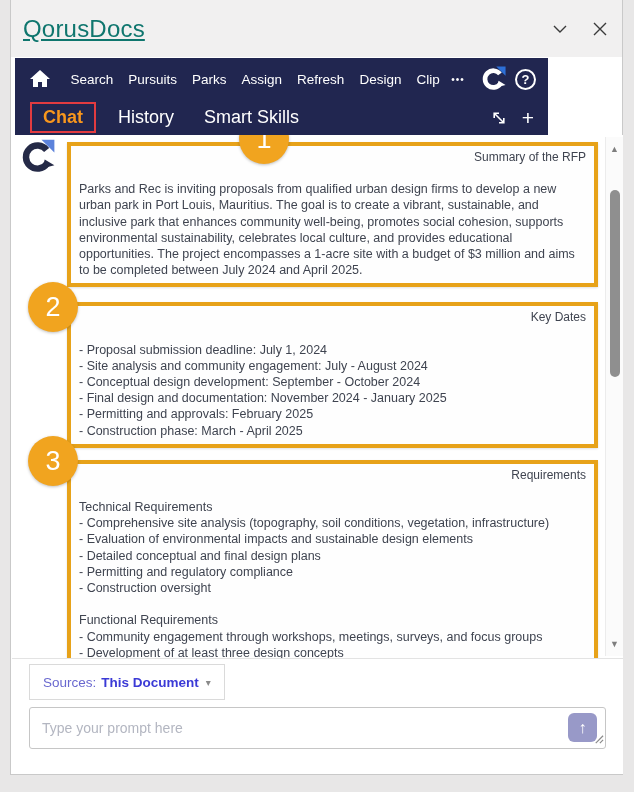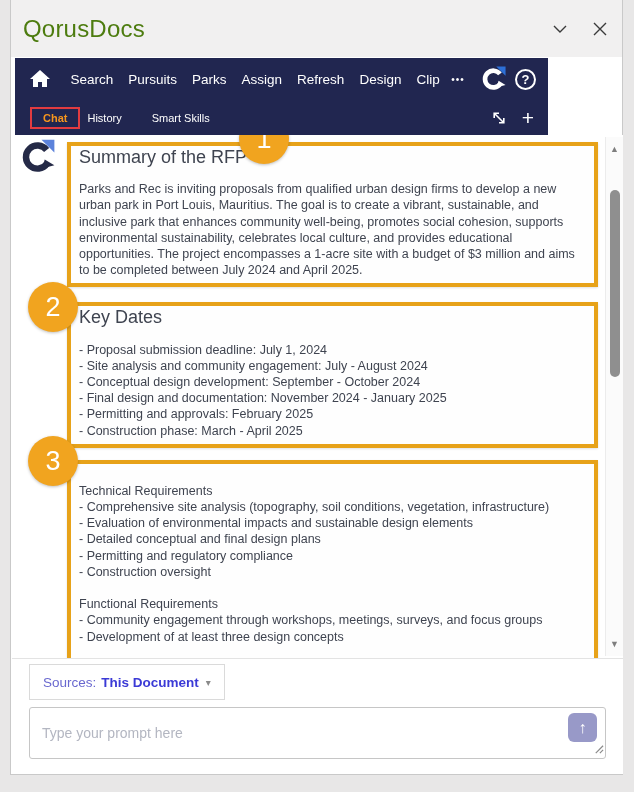--- a/index.html
+++ b/index.html
@@ -13,65 +13,65 @@
   .panel {
     position:absolute; left:10px; top:0; width:613px; height:775px;
     background:#FFFFFF; border:1px solid #C9C9C9; border-top:none;
   }
   
   .titlebar {
     position:absolute; left:0; top:0; width:100%; height:57px;
     background:#F1F0F0; display:flex; align-items:center;
   }
   .titlebar .title {
-    margin-left:12px; font-size:24px; color:#4d7c0f; letter-spacing:0.2px;
+    margin-left:12px; font-size:24px; color:#0f766e; letter-spacing:0.2px;text-decoration:underline;
   }
   .titlebar .tb-icons { margin-left:auto; margin-right:10px; display:flex; gap:16px; }
   .tb-btn { width:24px; height:24px; display:flex; align-items:center; justify-content:center; cursor:pointer; }
   
   .navbar {
     position:absolute; left:4px; top:58px; width:533px; height:77px;
     background:#212650; color:#fff;
   }
   .nav-row1 { height:42px; display:flex; align-items:center; padding:0 12px; }
   .home-btn { width:26px; height:26px; display:flex; align-items:center; justify-content:center; margin-right:10px; }
   .nav-item { font-size:13.5px; color:#fff; padding:0 7.5px; cursor:pointer; white-space:nowrap; }
   .more-btn { font-size:10px; letter-spacing:1px; padding:0 4px; cursor:pointer; }
   .nav-right { margin-left:auto; display:flex; align-items:center; gap:9px; }
   .logo-btn { width:26px; height:26px; display:flex; align-items:center; justify-content:center; }
   .help-btn {
     width:21px; height:21px; border:2.5px solid #fff; border-radius:50%;
     display:flex; align-items:center; justify-content:center;
     font-size:13px; font-weight:bold; color:#fff;
   }
   .nav-row2 { height:35px; display:flex; align-items:center; padding:0 10px; }
-  .tab { font-size:11px; color:#fff; cursor:pointer; }
+  .tab { font-size:18px; color:#fff; cursor:pointer; }
   .tab-chat {
     color:#F8961D; font-weight:bold;
     border:2px solid #E23B40; padding:3px 11px; margin-left:5px;
   }
-  .tab-history { margin-left:7px; }
+  .tab-history { margin-left:22px; }
   .tab-skills { margin-left:30px; }
   .row2-right { margin-left:auto; display:flex; align-items:center; gap:14px; margin-right:4px; }
   .add-btn { font-size:21px; font-weight:300; color:#fff; line-height:1; cursor:pointer; }
   
   .chat-area {
     position:absolute; left:1px; top:135px; width:611px; height:523px;
     background:#fff; overflow:hidden;
   }
   .avatar { position:absolute; left:7px; top:4px; width:36px; height:36px; }
   .msg-box {
     position:relative;
     margin-left:55px; width:531px;
     border:4px solid #E7A219; background:#FEFEFE;
     padding:3px 8px 5px 8px;
     color:#3F4450; font-size:12.5px; line-height:16.2px;
     box-shadow:0 1px 2px rgba(0,0,0,0.12);
   }
-  .msg-box .msg-title { font-size:18px; }
+  .msg-box .msg-title { font-size:12px;text-align:right; }
   .msg-box .msg-body { white-space:pre-line; margin-top:16px; }
   .box1 { margin-top:7px; }
   .box2 { margin-top:15px; }
   .box3 { margin-top:12px; min-height:210px; }
   .badge {
     position:absolute; width:50px; height:50px; border-radius:50%;
     background:#F1A41F; color:#fff; font-size:27px;
     display:flex; align-items:center; justify-content:center;
     box-shadow:0 1px 3px rgba(0,0,0,0.25); z-index:5;
   }
@@ -100,21 +100,21 @@
   .sources-btn {
     position:absolute; left:17px; top:5px; height:36px;
     border:1px solid #DADADA; border-radius:0; background:#fff;
     display:flex; align-items:center; padding:0 13px; cursor:pointer;
     font-size:13.5px;
   }
   .sources-label { color:#6968CF; }
   .sources-value { color:#3B3AD6; font-weight:bold; margin-left:5px; }
   .sources-caret { color:#8A8A8A; font-size:10px; margin-left:7px; }
   .prompt-wrap {
-    position:absolute; left:17px; top:48px; width:577px; height:52px;
+    position:absolute; left:17px; top:48px; width:577px; height:42px;
   }
   .prompt-input {
     width:100%; height:100%; border:1px solid #C6C6C6; border-radius:3px;
     padding:0 48px 0 12px; font-size:14px; color:#444;
     font-family:"Liberation Sans", sans-serif; outline:none;
   }
   .prompt-input::placeholder { color:#B3B6C1; }
   .send-btn {
     position:absolute; right:9px; top:6px; width:29px; height:29px;
     background:#9899C8; border:none; border-radius:6px; color:#fff;
@@ -212,20 +212,21 @@
       <div class="msg-body">- Proposal submission deadline: July 1, 2024
 - Site analysis and community engagement: July - August 2024
 - Conceptual design development: September - October 2024
 - Final design and documentation: November 2024 - January 2025
 - Permitting and approvals: February 2025
 - Construction phase: March - April 2025</div>
     </div>
 
     <div class="msg-box box3">
       <div class="badge badge3">3</div>
+      <div class="msg-title">Requirements</div>
       <div class="msg-body">Technical Requirements
 - Comprehensive site analysis (topography, soil conditions, vegetation, infrastructure)
 - Evaluation of environmental impacts and sustainable design elements
 - Detailed conceptual and final design plans
 - Permitting and regulatory compliance
 - Construction oversight
 
 Functional Requirements
 - Community engagement through workshops, meetings, surveys, and focus groups
 - Development of at least three design concepts</div>

